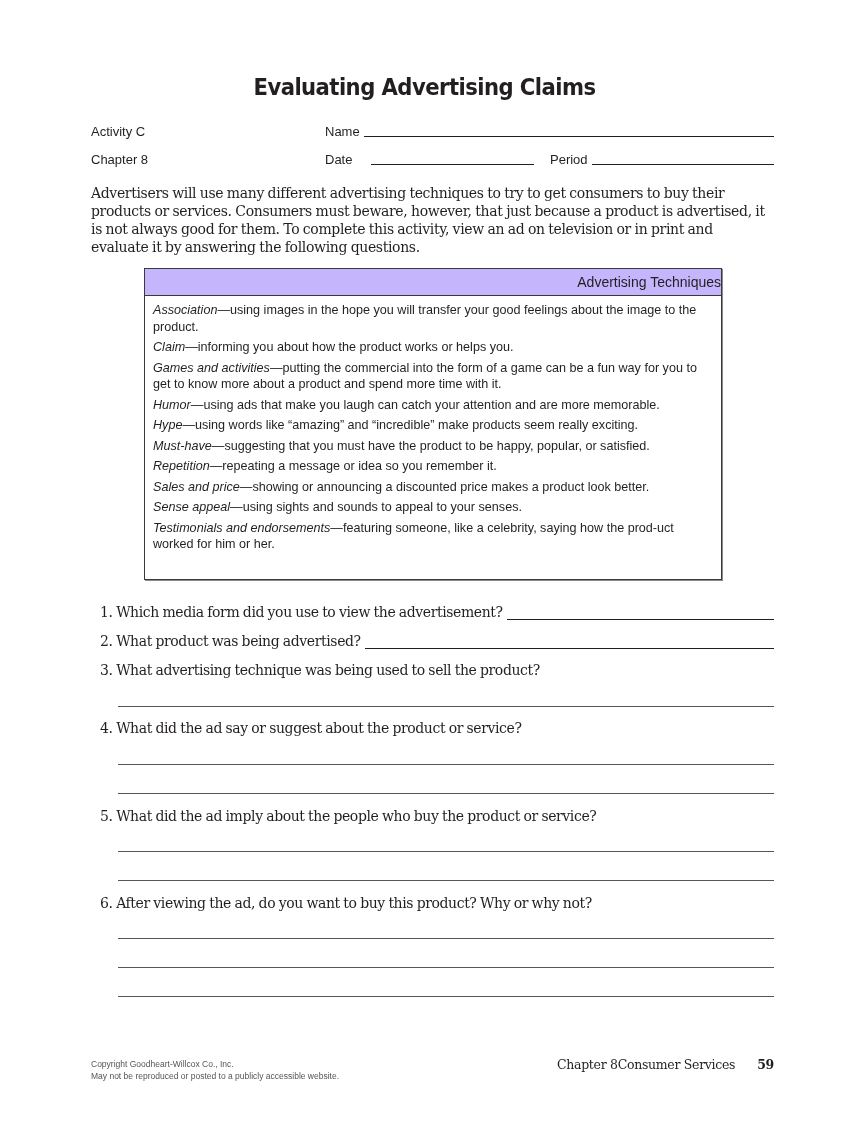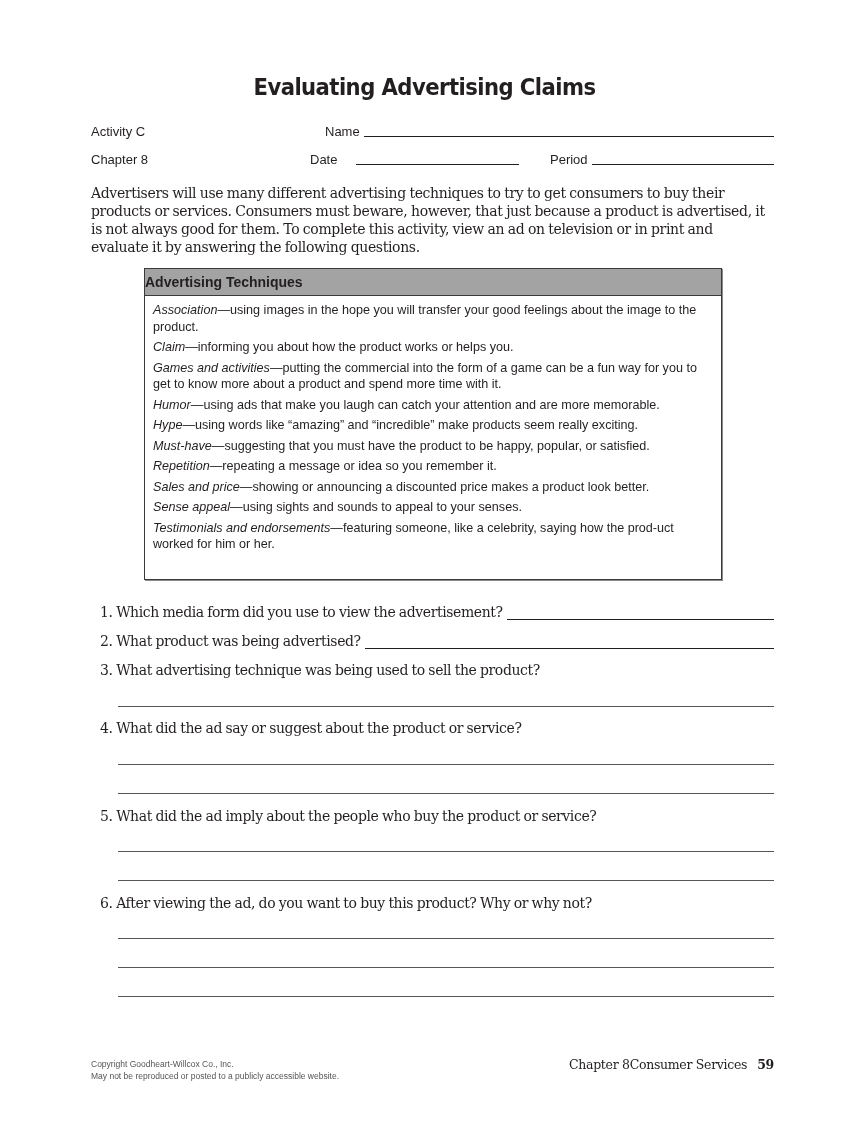--- a/index.html
+++ b/index.html
@@ -16,59 +16,59 @@
       position: absolute; left: 91px; top: 184px; width: 680px;
       font-family: "DejaVu Serif", serif; font-size: 14px; line-height: 18px;
       letter-spacing: -0.35px; word-spacing: -0.5px;
     }
     .box {
       position: absolute; left: 144px; top: 268px; width: 576px; height: 310px;
       border: 1.5px solid #3a3a3a; box-shadow: 1px 1px 0 #8a8a8a;
       font-family: "Liberation Sans", sans-serif; font-size: 12.6px;
     }
     .box-head {
-      height: 26px; background: #a3a3a3; border-bottom: 1.5px solid #3a3a3a;
-      text-align: left; font-weight: bold; font-size: 14px; line-height: 27px;
+      height: 26px; background: #c4b5fd; border-bottom: 1.5px solid #3a3a3a;
+      text-align: right; font-weight: normal; font-size: 14px; line-height: 27px;
     }
     .box-body { padding: 6px 23px 0 8px; }
     .tech { margin-bottom: 4px; line-height: 16.5px; }
     .tech .term { font-style: italic; }
     .q {
       position: absolute; left: 100px; width: 674px;
       font-family: "DejaVu Serif", serif; font-size: 14px; letter-spacing: -0.4px; word-spacing: -0.5px;
       display: flex; align-items: flex-end;
     }
     .q .fill { flex: 1; border-bottom: 1px solid #231f20; margin-left: 4px; height: 14px; }
     .line { position: absolute; left: 118px; width: 656px; border-bottom: 1px solid #555; height: 0; }
     .foot-left {
       position: absolute; left: 91px; top: 1058px; font-family: "Liberation Sans", sans-serif;
       font-size: 8.5px; line-height: 12px; color: #555;
     }
     .foot-right {
       position: absolute; right: 75px; top: 1057px; font-family: "DejaVu Serif", serif;
       font-size: 12.5px; letter-spacing: -0.3px;
     }
     .foot-right .sec { margin-left: 0; }
-    .foot-right .pg { font-weight: bold; margin-left: 10px; }
+    .foot-right .pg { font-weight: bold; margin-left: 22px; }
   </style>
 </head>
 <body>
 
 <div class="page">
 
   <div class="title">Evaluating Advertising Claims</div>
 
   <div class="hdr" style="left:91px; top:124px;">Activity C</div>
   <div class="hdr" style="left:91px; top:152px;">Chapter 8</div>
 
   <div class="hdr" style="left:325px; top:124px; width:449px; display:flex;">
     <span>Name</span>
     <span class="blank" style="flex:1;"></span>
   </div>
-  <div class="hdr" style="left:310px; top:152px; width:209px; display:flex;gap:15px;">
+  <div class="hdr" style="left:325px; top:152px; width:209px; display:flex;gap:15px;">
     <span>Date</span>
     <span class="blank" style="flex:1;"></span>
   </div>
   <div class="hdr" style="left:550px; top:152px; width:224px; display:flex;">
     <span>Period</span>
     <span class="blank" style="flex:1;"></span>
   </div>
 
   <div class="intro">Advertisers will use many different advertising techniques to try to get consumers to buy their products or services. Consumers must beware, however, that just because a product is advertised, it is not always good for them. To complete this activity, view an ad on television or in print and evaluate it by answering the following questions.</div>
 

